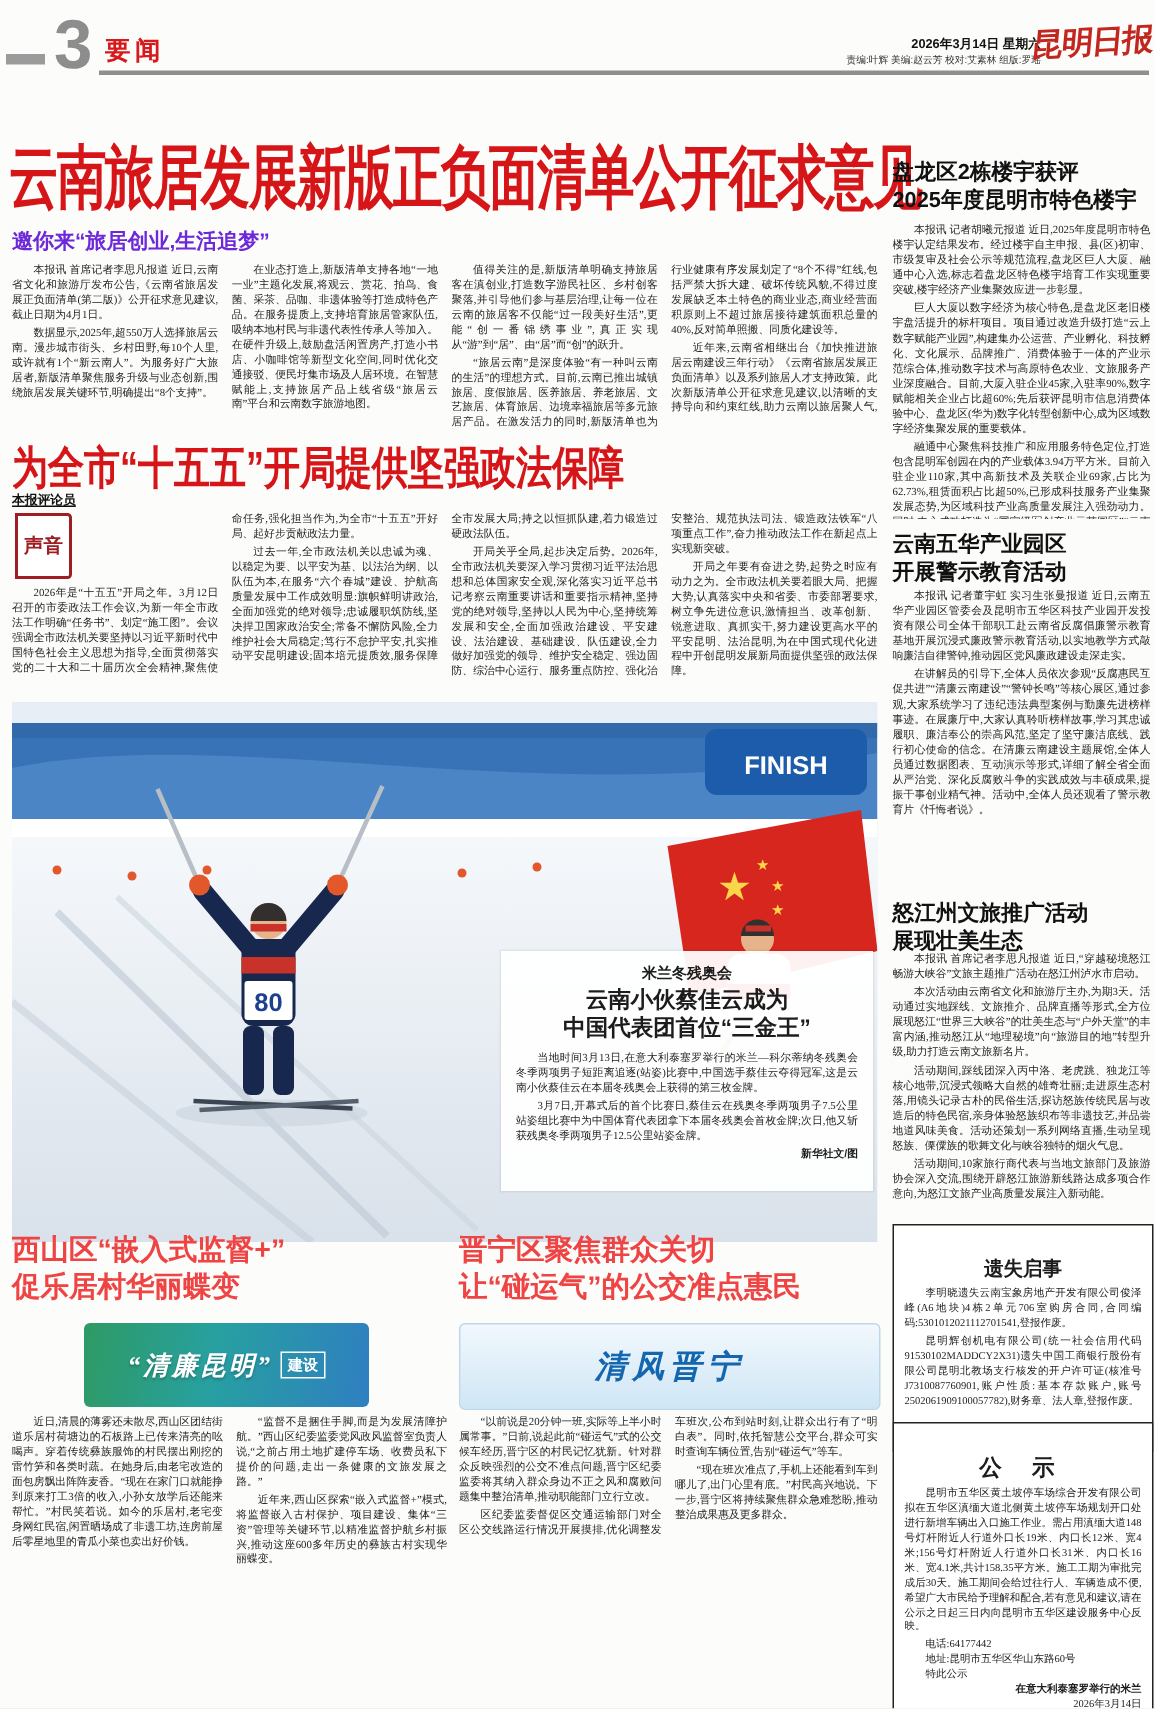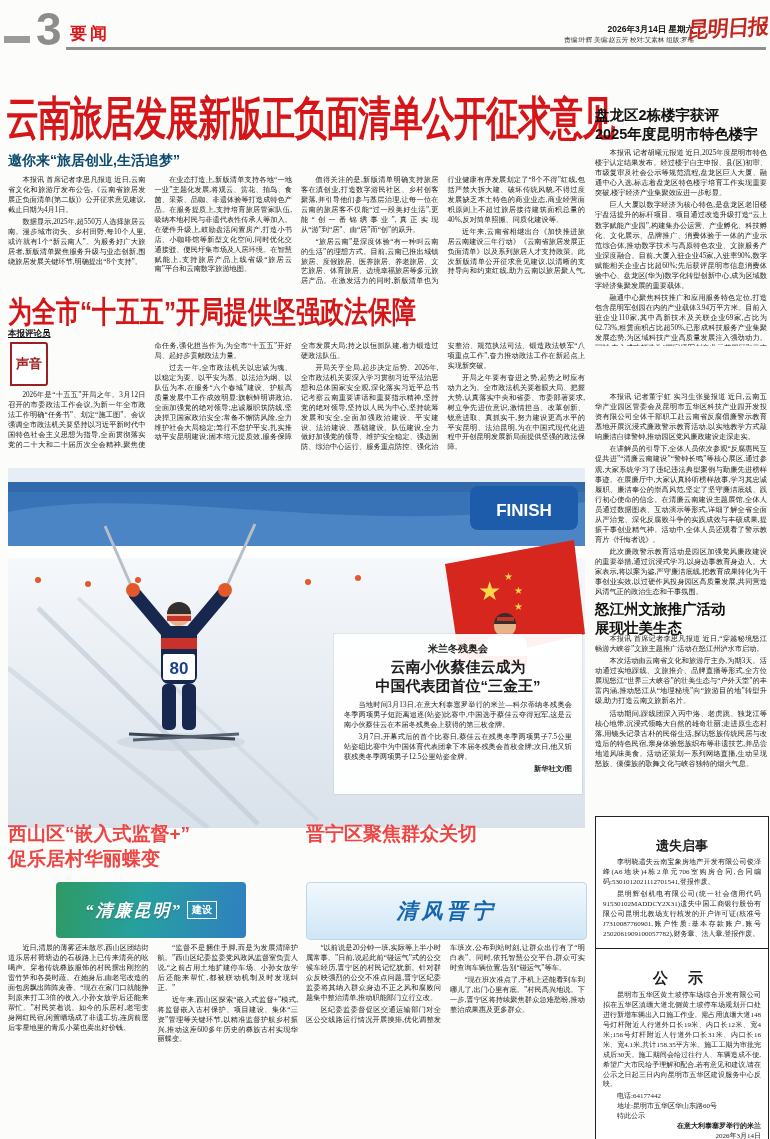--- a/index.html
+++ b/index.html
@@ -11,21 +11,21 @@
   .hdr-num{left:36px;top:2px;font:700 46px "Liberation Sans",sans-serif;color:#8d8d8d;}
   .hdr-section{left:70px;top:22px;font:800 17px "Liberation Sans",sans-serif;color:#d7191c;letter-spacing:3px;}
   .hdr-rule{left:66px;top:47px;width:700px;height:3px;background:#8f8f8f;}
   .hdr-date{right:76px;top:24px;font:700 8.5px "Liberation Sans",sans-serif;color:#111;text-align:right;}
   .hdr-credits{right:76px;top:36px;font:400 6.5px "Liberation Sans",sans-serif;color:#333;text-align:right;}
   .hdr-logo{right:2px;top:14px;font:900 21px "Liberation Serif",serif;color:#c3261f;
             transform:skewX(-8deg) rotate(-3deg);letter-spacing:-1px;}
   
   .lead-headline{left:6px;top:88px;width:580px;font:900 33px "Liberation Sans",sans-serif;color:#d61518;
                  white-space:nowrap;letter-spacing:-1px;transform:scaleY(1.4);transform-origin:left top;}
-  .lead-subhead{left:8px;top:152px;font:700 14px "Liberation Sans",sans-serif;color:#0c4a6e;}
+  .lead-subhead{left:8px;top:152px;font:700 14px "Liberation Sans",sans-serif;color:#6d28d9;}
   .colbody{column-gap:9px;font-size:7.2px;line-height:1.38;text-align:justify;overflow:hidden;}
   .colbody p,.boxed p,.caption-body p{margin:0 0 2px;text-indent:2em;font-family:Liberation Serif, serif;}
   .lead-body{left:8px;top:176px;width:577px;height:112px;column-count:4;}
   
   .comm-headline{left:8px;top:292px;font:900 24px "Liberation Sans",sans-serif;color:#d61518;
                  white-space:nowrap;transform:scaleY(1.25);transform-origin:left top;}
   .comm-byline{left:8px;top:328px;font:700 8.5px "Liberation Sans",sans-serif;color:#111;text-decoration:underline;}
   .comm-body{left:8px;top:342px;width:577px;height:124px;column-count:4;}
   .voice-logo{display:flex;align-items:stretch;height:44px;margin:0 2px 5px 2px;break-inside:avoid;}
   .voice-left{flex:1;background:#9e1f23;display:flex;align-items:center;justify-content:center;gap:6px;border-radius:3px 0 0 3px;}
@@ -192,60 +192,65 @@
   <div class="abs sub-headline xishan-h">
     <div>西山区“嵌入式监督+”</div>
     <div>促乐居村华丽蝶变</div>
   </div>
   <div class="abs banner xishan-banner">
     <span class="b-title">“清廉昆明”</span>
     <span class="b-suffix">建设</span>
   </div>
   <div class="abs colbody xishan-body">
       <p>近日,清晨的薄雾还未散尽,西山区团结街道乐居村荷塘边的石板路上已传来清亮的吆喝声。穿着传统彝族服饰的村民摆出刚挖的雷竹笋和各类时蔬。在她身后,由老宅改造的面包房飘出阵阵麦香。“现在在家门口就能挣到原来打工3倍的收入,小孙女放学后还能来帮忙。”村民笑着说。如今的乐居村,老宅变身网红民宿,闲置晒场成了非遗工坊,连房前屋后零星地里的青瓜小菜也卖出好价钱。</p>
-      <p>“监督不是捆住手脚,而是为发展清障护航。”西山区纪委监委党风政风监督室负责人说,“之前占用土地扩建停车场、小孙女放学后还能来帮忙,都被联动机制及时发现纠正。”</p>
+      <p>“监督不是捆住手脚,而是为发展清障护航。”西山区纪委监委党风政风监督室负责人说,“之前占用土地扩建停车场、收费员私下提价的问题,走出一条健康的文旅发展之路。”</p>
       <p>近年来,西山区探索“嵌入式监督+”模式,将监督嵌入古村保护、项目建设、集体“三资”管理等关键环节,以精准监督护航乡村振兴,推动这座600多年历史的彝族古村实现华丽蝶变。</p>
     </div>
 
   <div class="abs sub-headline jinning-h">
     <div>晋宁区聚焦群众关切</div>
+    <div>让“碰运气”的公交准点惠民</div>
   </div>
   <div class="abs banner jinning-banner">
     <span class="b-title">清风晋宁</span>
   </div>
   <div class="abs colbody jinning-body">
       <p>“以前说是20分钟一班,实际等上半小时属常事。”日前,说起此前“碰运气”式的公交候车经历,晋宁区的村民记忆犹新。针对群众反映强烈的公交不准点问题,晋宁区纪委监委将其纳入群众身边不正之风和腐败问题集中整治清单,推动职能部门立行立改。</p>
       <p>区纪委监委督促区交通运输部门对全区公交线路运行情况开展摸排,优化调整发车班次,公布到站时刻,让群众出行有了“明白表”。同时,依托智慧公交平台,群众可实时查询车辆位置,告别“碰运气”等车。</p>
       <p>“现在班次准点了,手机上还能看到车到哪儿了,出门心里有底。”村民高兴地说。下一步,晋宁区将持续聚焦群众急难愁盼,推动整治成果惠及更多群众。</p>
     </div>
 
   <div class="abs rail-h panlong-h">
     <div>盘龙区2栋楼宇获评</div>
     <div>2025年度昆明市特色楼宇</div>
   </div>
   <div class="abs rail-body panlong-b">
       <p>本报讯 记者胡曦元报道 近日,2025年度昆明市特色楼宇认定结果发布。经过楼宇自主申报、县(区)初审、市级复审及社会公示等规范流程,盘龙区巨人大厦、融通中心入选,标志着盘龙区特色楼宇培育工作实现重要突破,楼宇经济产业集聚效应进一步彰显。</p>
       <p>巨人大厦以数字经济为核心特色,是盘龙区老旧楼宇盘活提升的标杆项目。项目通过改造升级打造“云上数字赋能产业园”,构建集办公运营、产业孵化、科技孵化、文化展示、品牌推广、消费体验于一体的产业示范综合体,推动数字技术与高原特色农业、文旅服务产业深度融合。目前,大厦入驻企业45家,入驻率90%,数字赋能相关企业占比超60%;先后获评昆明市信息消费体验中心、盘龙区(华为)数字化转型创新中心,成为区域数字经济集聚发展的重要载体。</p>
       <p>融通中心聚焦科技推广和应用服务特色定位,打造包含昆明军创园在内的产业载体3.94万平方米。目前入驻企业110家,其中高新技术及关联企业69家,占比为62.73%,租赁面积占比超50%,已形成科技服务产业集聚发展态势,为区域科技产业高质量发展注入强劲动力。同时,中心成功打造为“国家级军创产业示范园区”“云南省军民融合发展基地”。</p>
     </div>
 
+  <div class="abs rail-h wuhua-h">
+    <div>云南五华产业园区</div>
+    <div>开展警示教育活动</div>
+  </div>
   <div class="abs rail-body wuhua-b">
       <p>本报讯 记者董宇虹 实习生张曼报道 近日,云南五华产业园区管委会及昆明市五华区科技产业园开发投资有限公司全体干部职工赴云南省反腐倡廉警示教育基地开展沉浸式廉政警示教育活动,以实地教学方式敲响廉洁自律警钟,推动园区党风廉政建设走深走实。</p>
       <p>在讲解员的引导下,全体人员依次参观“反腐惠民互促共进”“清廉云南建设”“警钟长鸣”等核心展区,通过参观,大家系统学习了违纪违法典型案例与勤廉先进榜样事迹。在展廉厅中,大家认真聆听榜样故事,学习其忠诚履职、廉洁奉公的崇高风范,坚定了坚守廉洁底线、践行初心使命的信念。在清廉云南建设主题展馆,全体人员通过数据图表、互动演示等形式,详细了解全省全面从严治党、深化反腐败斗争的实践成效与丰硕成果,提振干事创业精气神。活动中,全体人员还观看了警示教育片《忏悔者说》。</p>
-      <p>此次廉政警示教育活动是园区加强党风廉政建设的重要举措,通过沉浸式学习,以身边事教育身边人。大家表示,将以案为鉴,严守廉洁底线,把教育成果转化为干事创业实效,以过硬作风投身园区高质量发展,共同营造风清气正的政治生态和干事氛围。</p>
     </div>
 
   <div class="abs rail-h nujiang-h">
     <div>怒江州文旅推广活动</div>
     <div>展现壮美生态</div>
   </div>
   <div class="abs rail-body nujiang-b">
       <p>本报讯 首席记者李思凡报道 近日,“穿越秘境怒江 畅游大峡谷”文旅主题推广活动在怒江州泸水市启动。</p>
       <p>本次活动由云南省文化和旅游厅主办,为期3天。活动通过实地踩线、文旅推介、品牌直播等形式,全方位展现怒江“世界三大峡谷”的壮美生态与“户外天堂”的丰富内涵,推动怒江从“地理秘境”向“旅游目的地”转型升级,助力打造云南文旅新名片。</p>
       <p>活动期间,踩线团深入丙中洛、老虎跳、独龙江等核心地带,沉浸式领略大自然的雄奇壮丽;走进原生态村落,用镜头记录古朴的民俗生活,探访怒族传统民居与改造后的特色民宿,亲身体验怒族织布等非遗技艺,并品尝地道风味美食。活动还策划一系列网络直播,生动呈现怒族、傈僳族的歌舞文化与峡谷独特的烟火气息。</p>
+      <p>活动期间,10家旅行商代表与当地文旅部门及旅游协会深入交流,围绕开辟怒江旅游新线路达成多项合作意向,为怒江文旅产业高质量发展注入新动能。</p>
     </div>
 
   <div class="abs boxed lost-box">
     <div class="box-title">遗失启事</div>
     <div>
         <p>李明晓遗失云南宝象房地产开发有限公司俊泽峰(A6地块)4栋2单元706室购房合同,合同编码:5301012021112701541,登报作废。</p>
         <p>昆明辉创机电有限公司(统一社会信用代码91530102MADDCY2X31)遗失中国工商银行股份有限公司昆明北教场支行核发的开户许可证(核准号J7310087760901,账户性质:基本存款账户,账号2502061909100057782),财务章、法人章,登报作废。</p>
       </div>
   </div>
 

